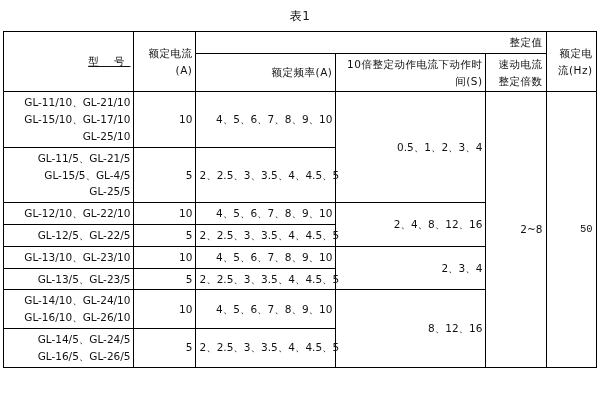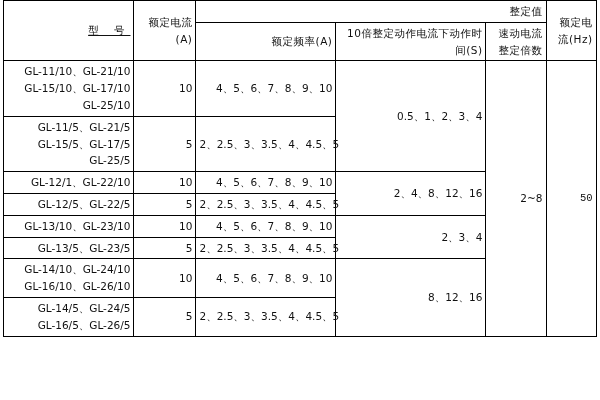--- a/index.html
+++ b/index.html
@@ -86,20 +86,21 @@
     font-size: 10.5px;
     font-family: Liberation Mono, monospace;
   }
   .nowrap { white-space: nowrap; }
 </style>
 </head>
 <body>
 
 <div class="page">
 
+  <div class="caption">表1</div>
 
   <table class="main">
     <colgroup>
       <col style="width:130px">
       <col style="width:62px">
       <col style="width:140px">
       <col style="width:150px">
       <col style="width:60px">
       <col style="width:50px">
     </colgroup>
@@ -122,27 +123,27 @@
 GL-15/10、GL-17/10
 GL-25/10</td>
           <td class="cell-current">10</td>
           <td class="cell-action nowrap">4、5、6、7、8、9、10</td>
           <td class="cell-time" rowspan="2">0.5、1、2、3、4</td>
           <td class="cell-speed" rowspan="8">2~8</td>
           <td class="cell-freq" rowspan="8">50</td>
         </tr>
         <tr>
           <td class="cell-model indent">GL-11/5、GL-21/5
-GL-15/5、GL-17/5
+GL-15/5、GL-4/5
 GL-25/5</td>
           <td class="cell-current">5</td>
           <td class="cell-action nowrap">2、2.5、3、3.5、4、4.5、5</td>
         </tr>
         <tr>
-          <td class="cell-model">GL-12/1、GL-22/10</td>
+          <td class="cell-model">GL-12/10、GL-22/10</td>
           <td class="cell-current">10</td>
           <td class="cell-action nowrap">4、5、6、7、8、9、10</td>
           <td class="cell-time" rowspan="2">2、4、8、12、16</td>
         </tr>
         <tr>
           <td class="cell-model indent">GL-12/5、GL-22/5</td>
           <td class="cell-current">5</td>
           <td class="cell-action nowrap">2、2.5、3、3.5、4、4.5、5</td>
         </tr>
         <tr>

